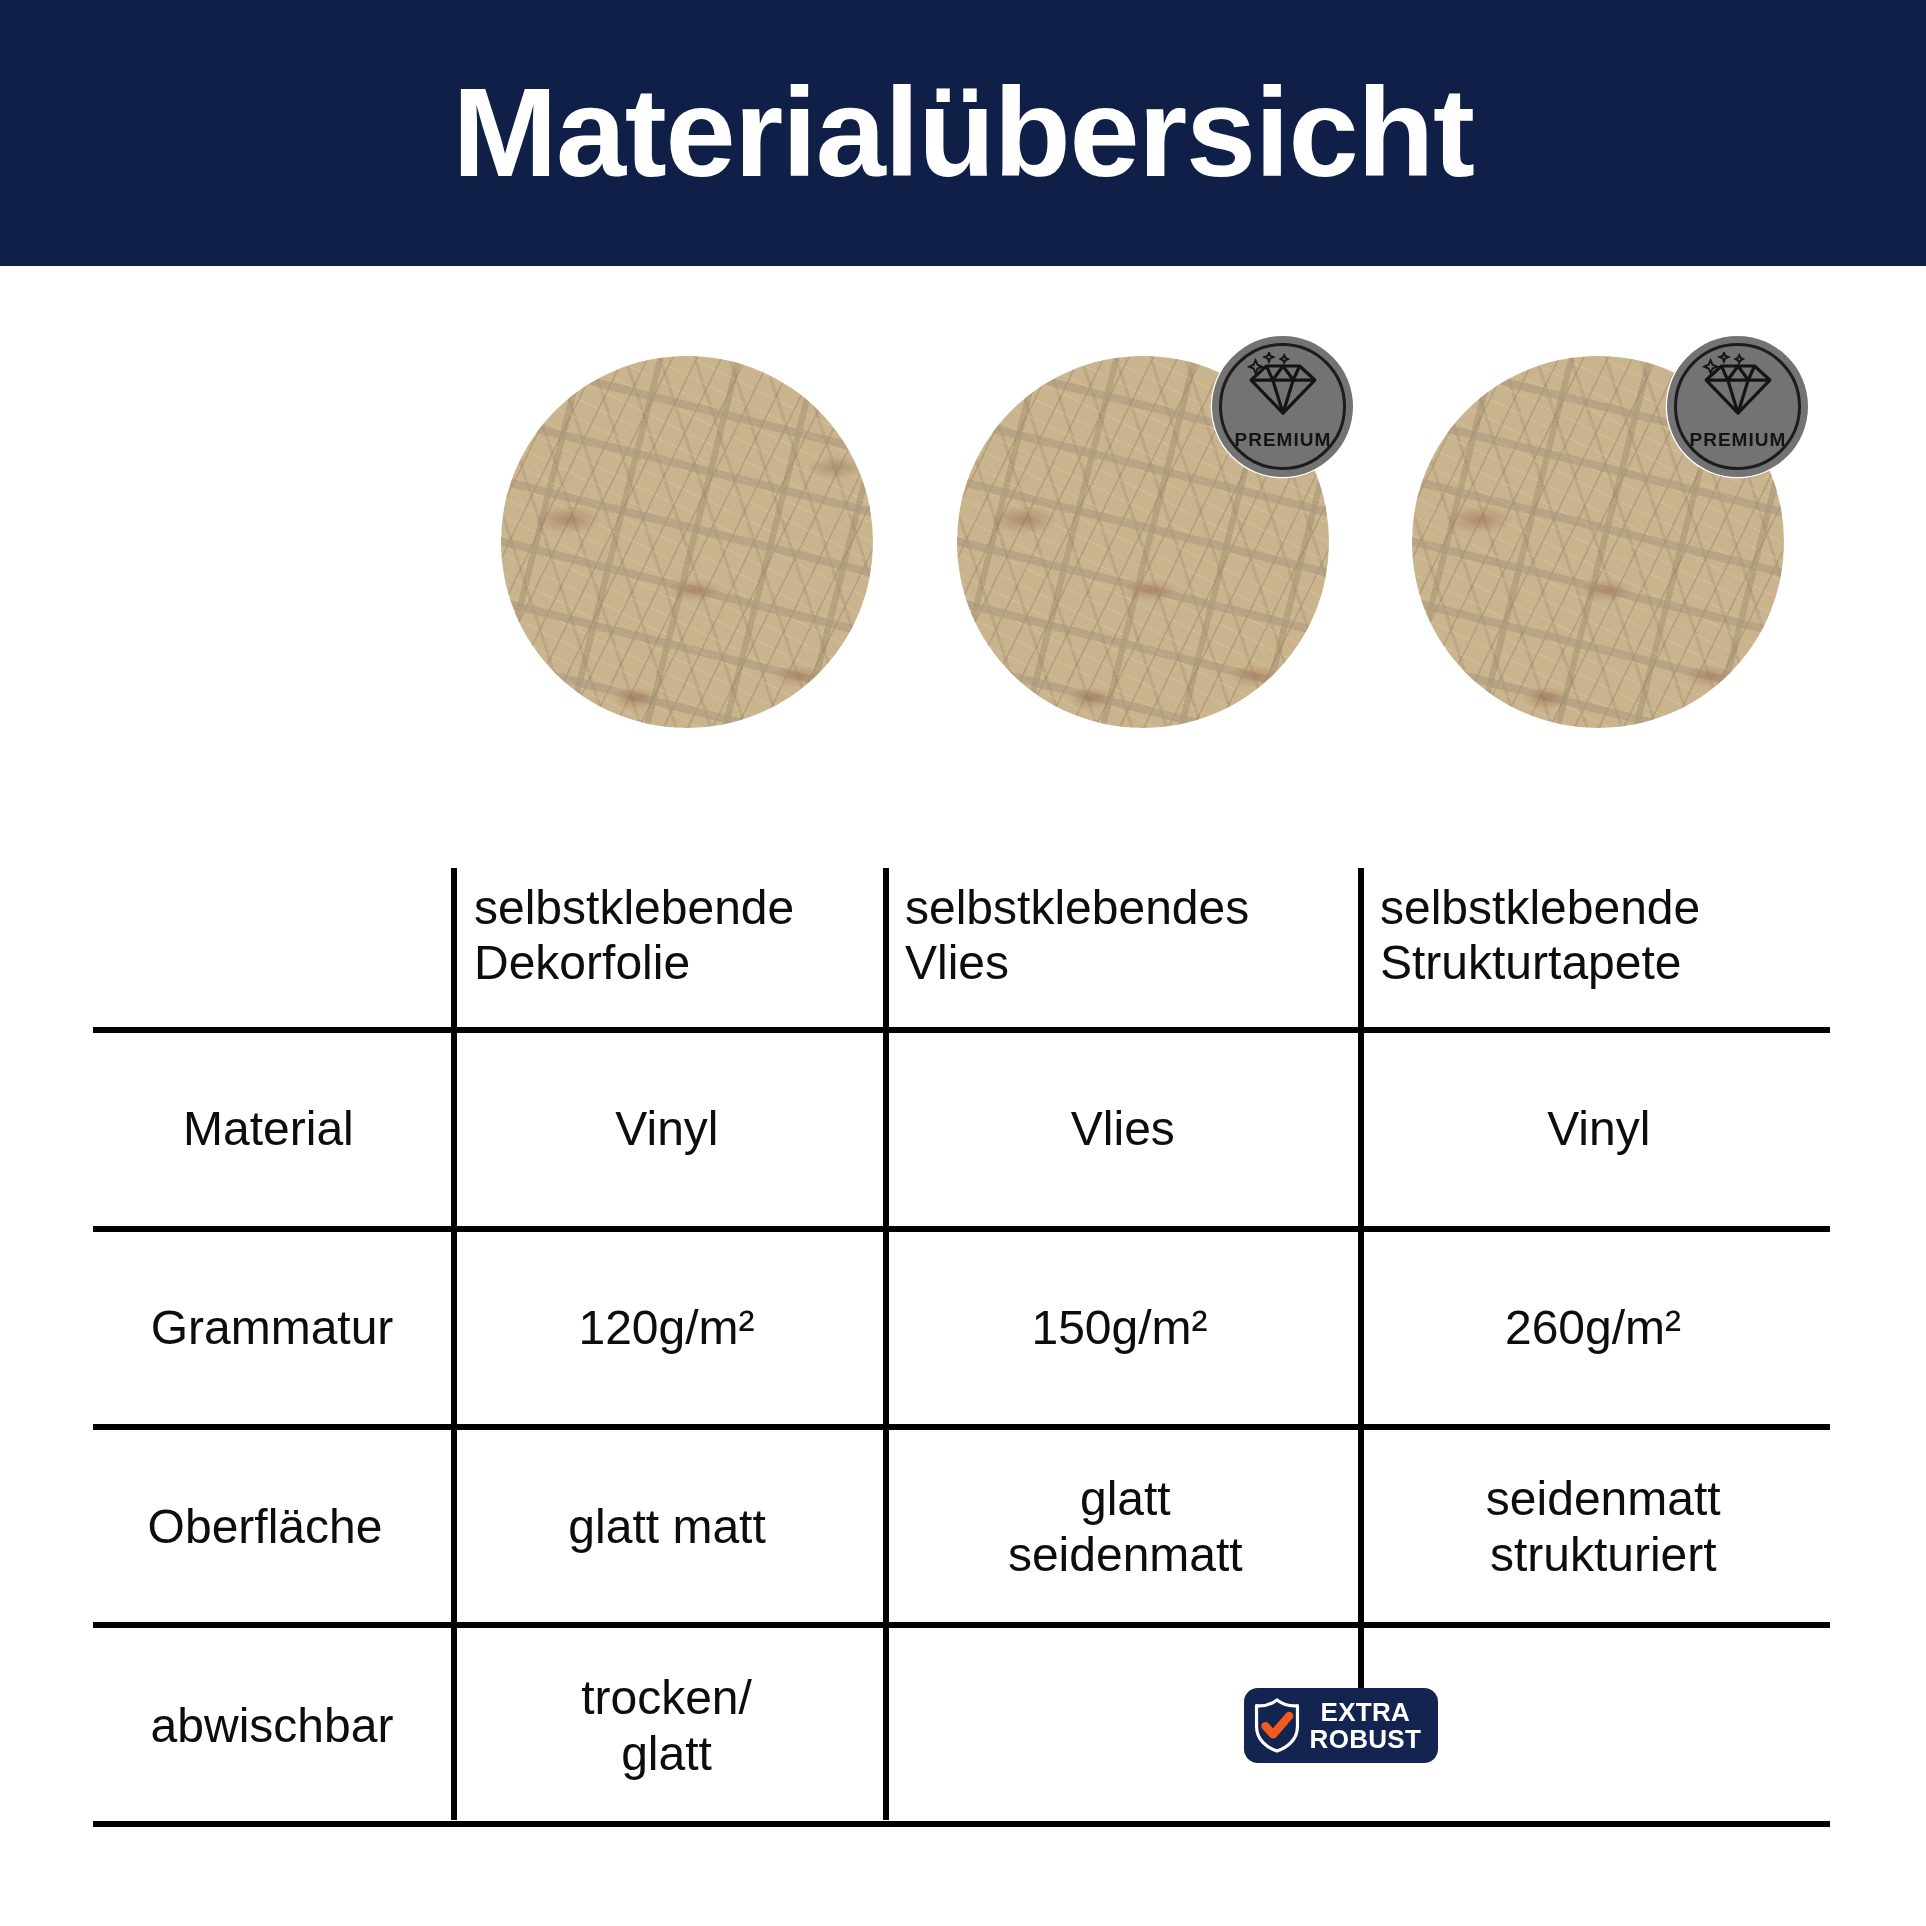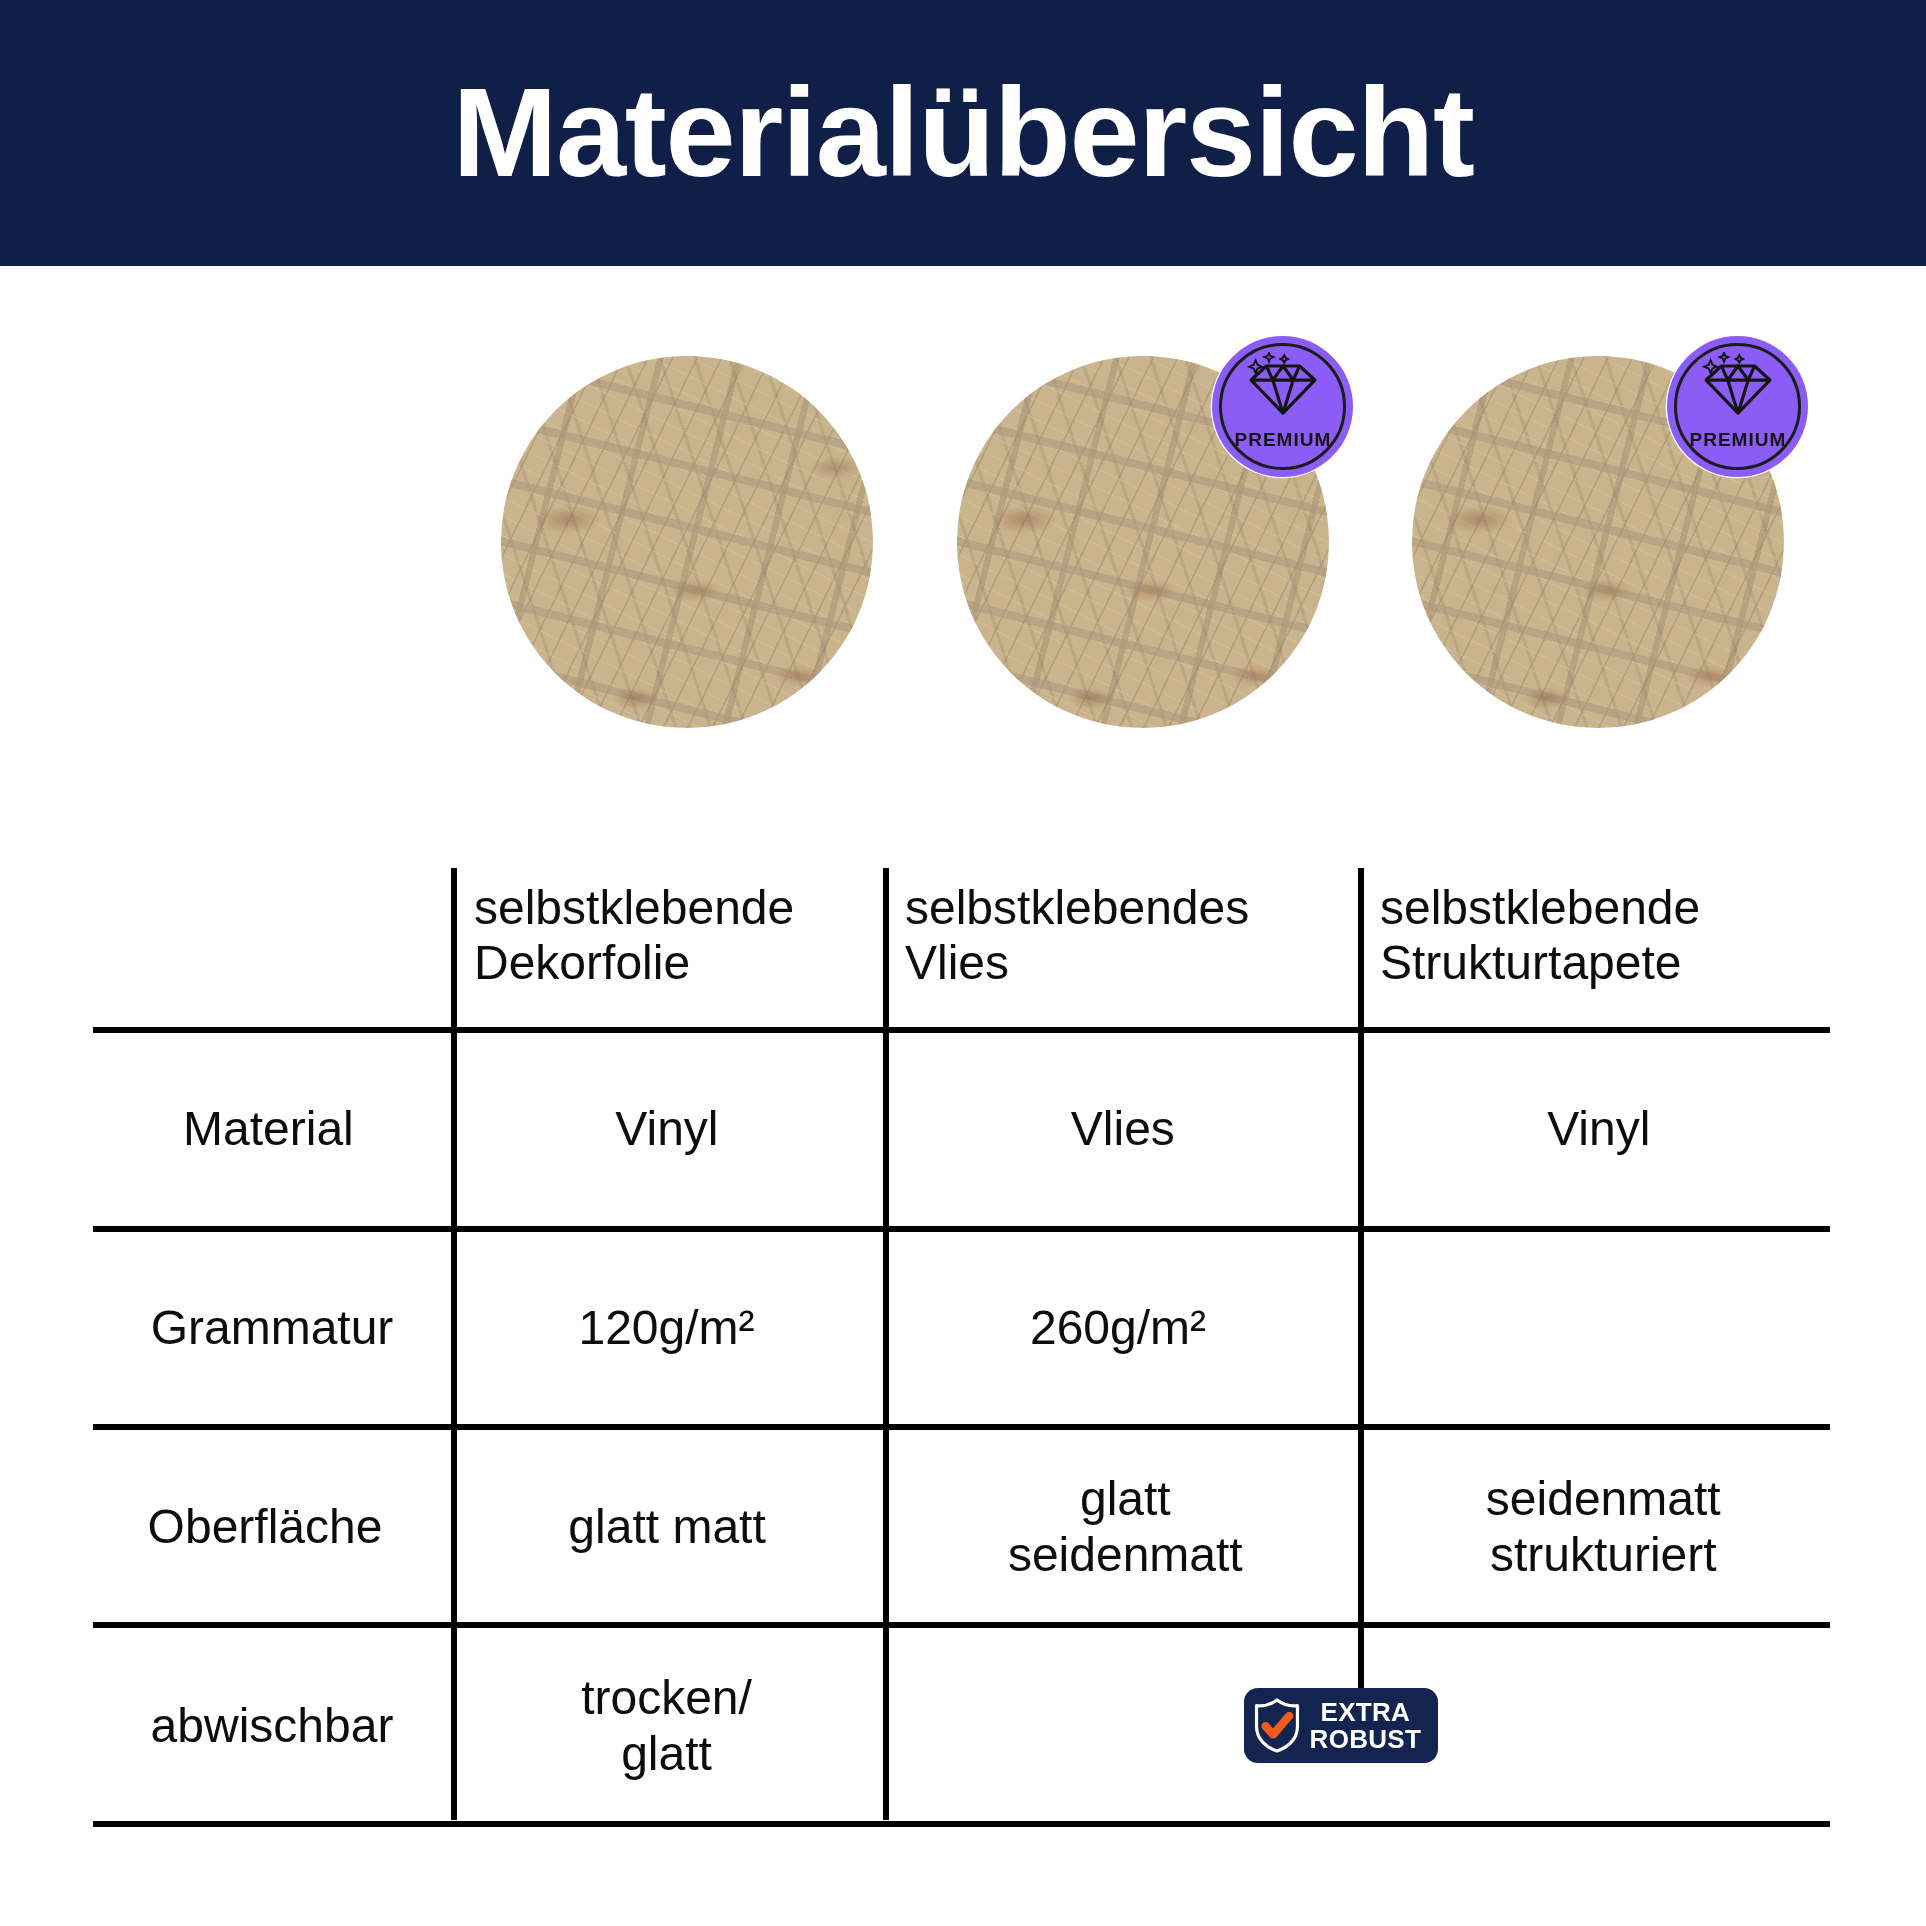--- a/index.html
+++ b/index.html
@@ -47,21 +47,21 @@
   .stone .rust{position:absolute;inset:0;opacity:.45;
       background:
         radial-gradient(ellipse 12% 5% at 18% 44%, #8e5b45 0%, rgba(142,91,69,0) 75%),
         radial-gradient(ellipse 10% 4% at 52% 63%, #9c6a4a 0%, rgba(156,106,74,0) 75%),
         radial-gradient(ellipse 9% 4% at 80% 86%, #a06a4c 0%, rgba(160,106,76,0) 75%),
         radial-gradient(ellipse 8% 4% at 36% 92%, #8a5c42 0%, rgba(138,92,66,0) 75%),
         radial-gradient(ellipse 10% 4% at 90% 30%, #8b6a55 0%, rgba(139,106,85,0) 75%);}
 
   
   .premium-badge{position:absolute;width:141px;height:141px;right:-24.4px;top:-20.5px;
-                 border-radius:50%;background:#8b5cf6;box-shadow:0 0 0 1.3px #fff;}
+                 border-radius:50%;background:#737373;box-shadow:0 0 0 1.3px #fff;}
   .premium-badge .ring{position:absolute;inset:7px;border:3.9px solid #1c1c1c;border-radius:50%;}
   .premium-badge svg{position:absolute;left:50%;top:16.7px;transform:translateX(-50%);}
   .premium-badge .pw{position:absolute;left:0;right:0;bottom:26px;text-align:center;
                      font-size:19px;font-weight:700;letter-spacing:1px;color:#141414;
                      font-family:"Liberation Sans",sans-serif;}
 
   
   .table{position:absolute;left:93px;top:868px;width:1737px;}
   .trow{position:relative;display:flex;}
   .hline{position:absolute;left:0;width:1737px;height:5.8px;background:#000;}
@@ -186,20 +186,21 @@
       <div class="cell c0">Material</div>
       <div class="cell c1">Vinyl</div>
       <div class="cell c2">Vlies</div>
       <div class="cell c3">Vinyl</div>
     </div>
 
     <div class="hline" style="top:358px;"></div>
     <div class="trow" style="height:193px;margin-top:5.8px;">
       <div class="cell c0">Grammatur</div>
       <div class="cell c1">120g/m²</div>
+      <div class="cell c2">150g/m²</div>
       <div class="cell c3">260g/m²</div>
     </div>
 
     <div class="hline" style="top:556px;"></div>
     <div class="trow" style="height:193px;margin-top:5.8px;gap:23px;">
       <div class="cell c0">Oberfläche</div>
       <div class="cell c1" style="white-space:pre-line;">glatt matt</div>
       <div class="cell c2" style="white-space:pre-line;">glatt
 seidenmatt</div>
       <div class="cell c3" style="white-space:pre-line;">seidenmatt

